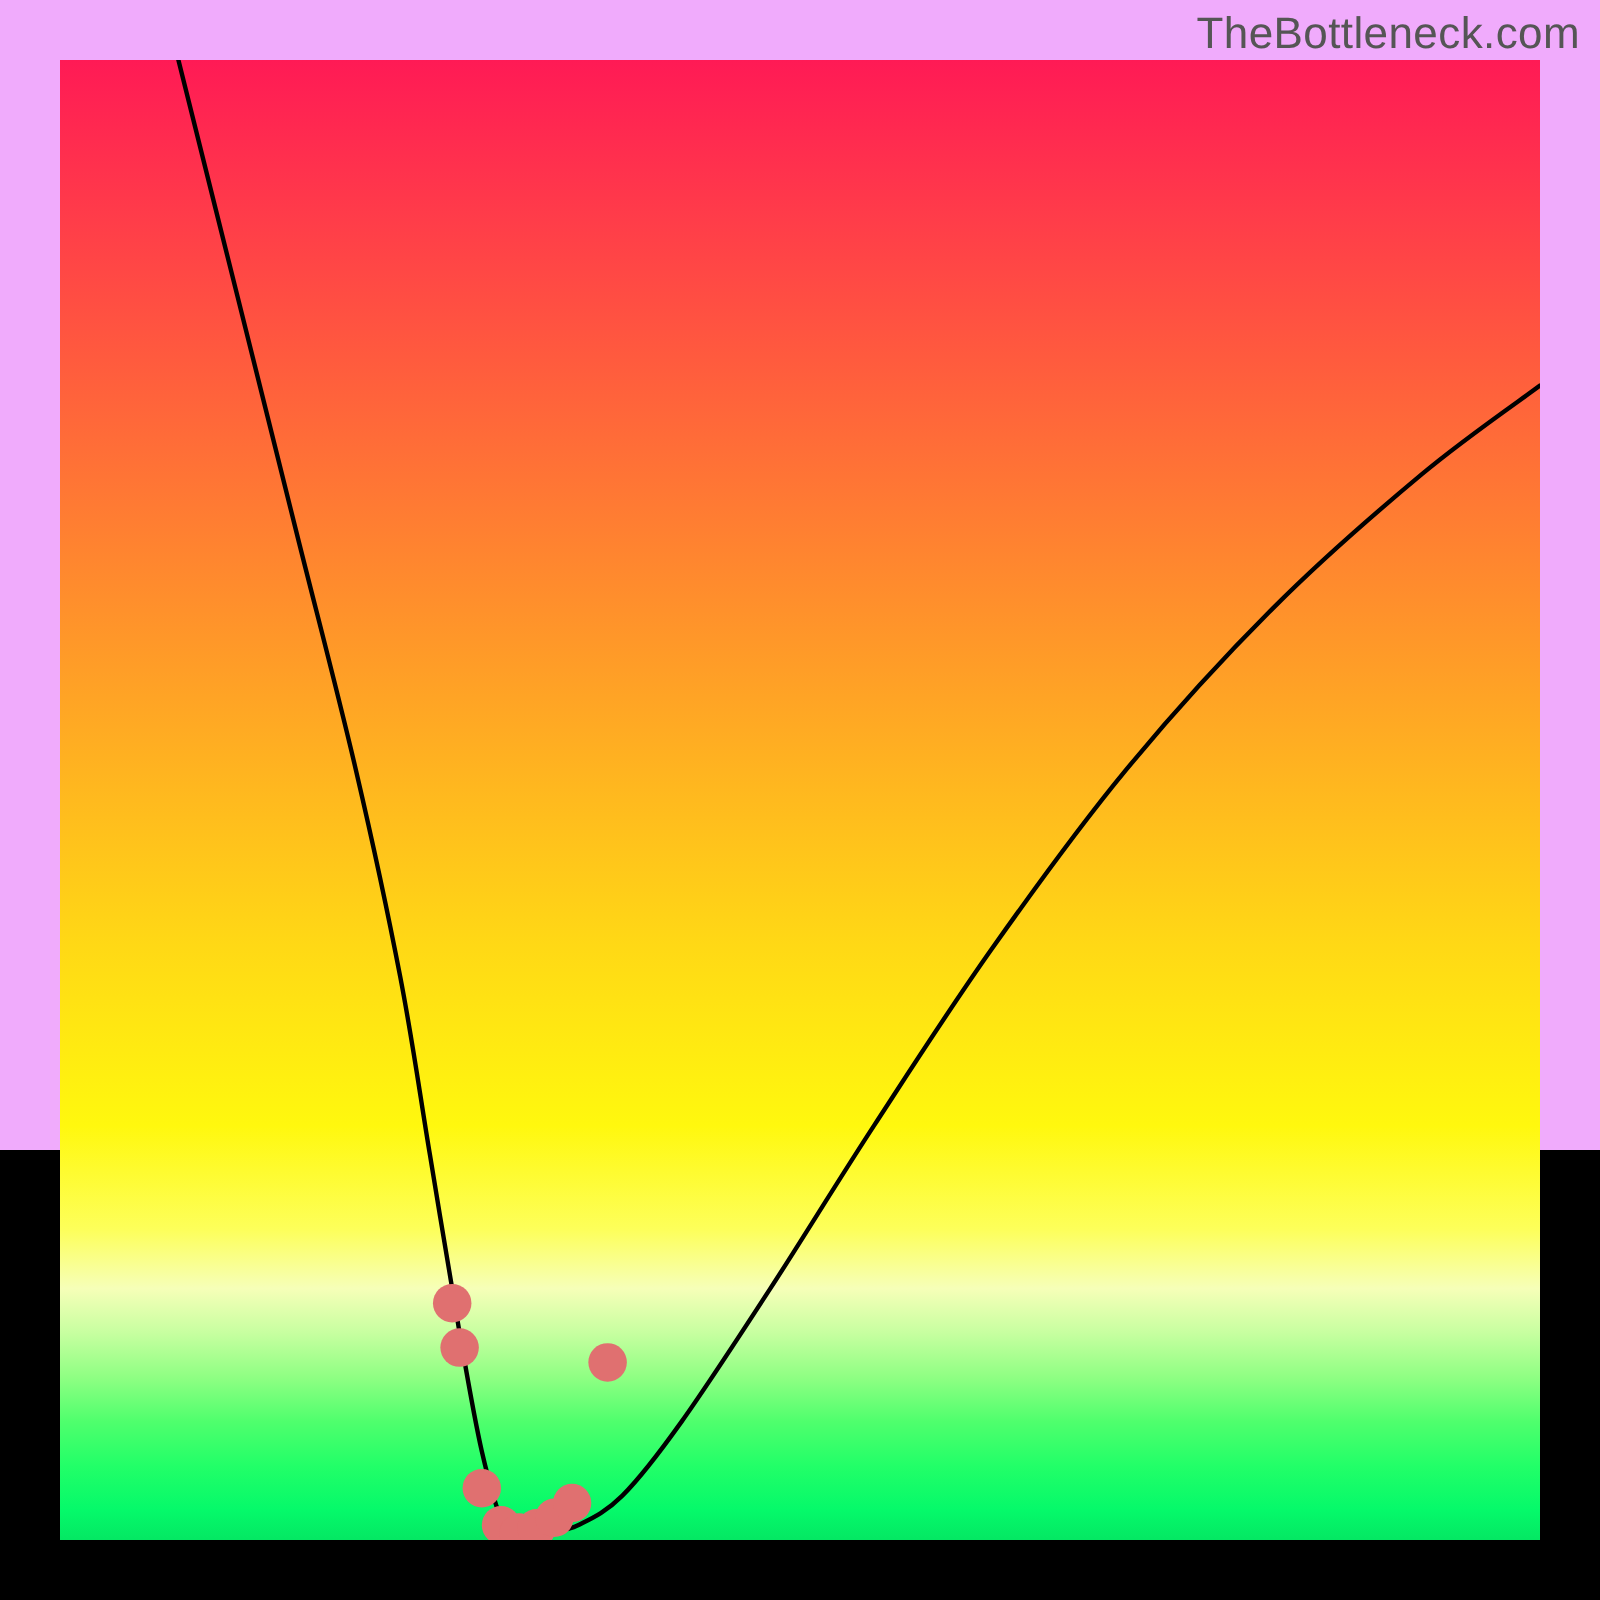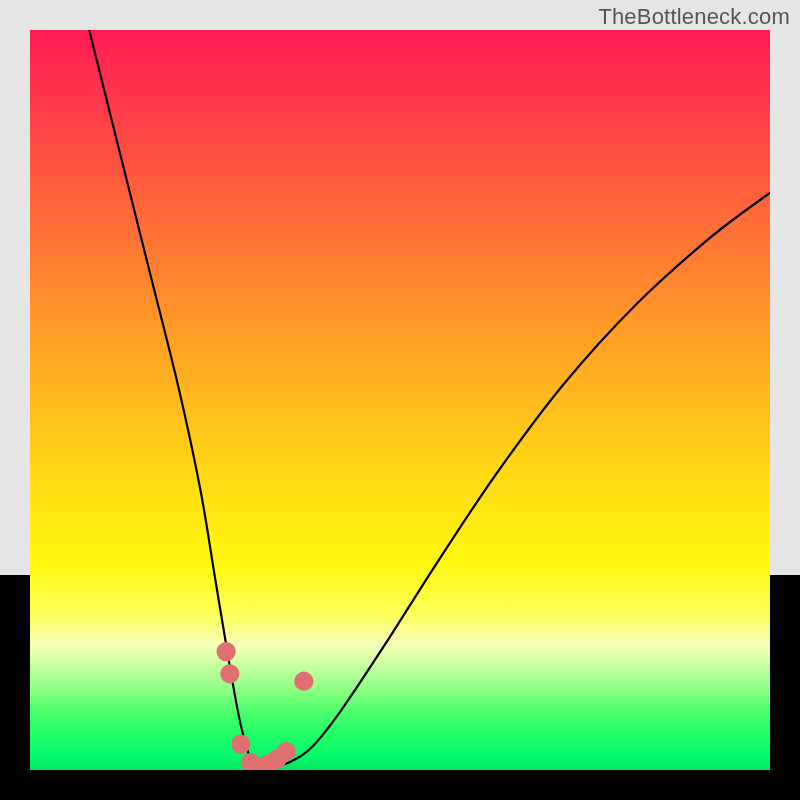--- a/index.html
+++ b/index.html
@@ -10,21 +10,21 @@
     background: #000;
     font-family: Arial, Helvetica, sans-serif;
     overflow: hidden;
   }
   .frame {
     position: absolute;
     left: 0;
     top: 0;
     width: 800px;
     height: 575px;
-    background: #e5e5e5;
+    background: #f0abfc;
   }
   .plot-area {
     position: absolute;
     left: 30px;
     top: 30px;
     width: 740px;
     height: 740px;
     background: linear-gradient(
       to bottom,
       #ff1a55 0%,

